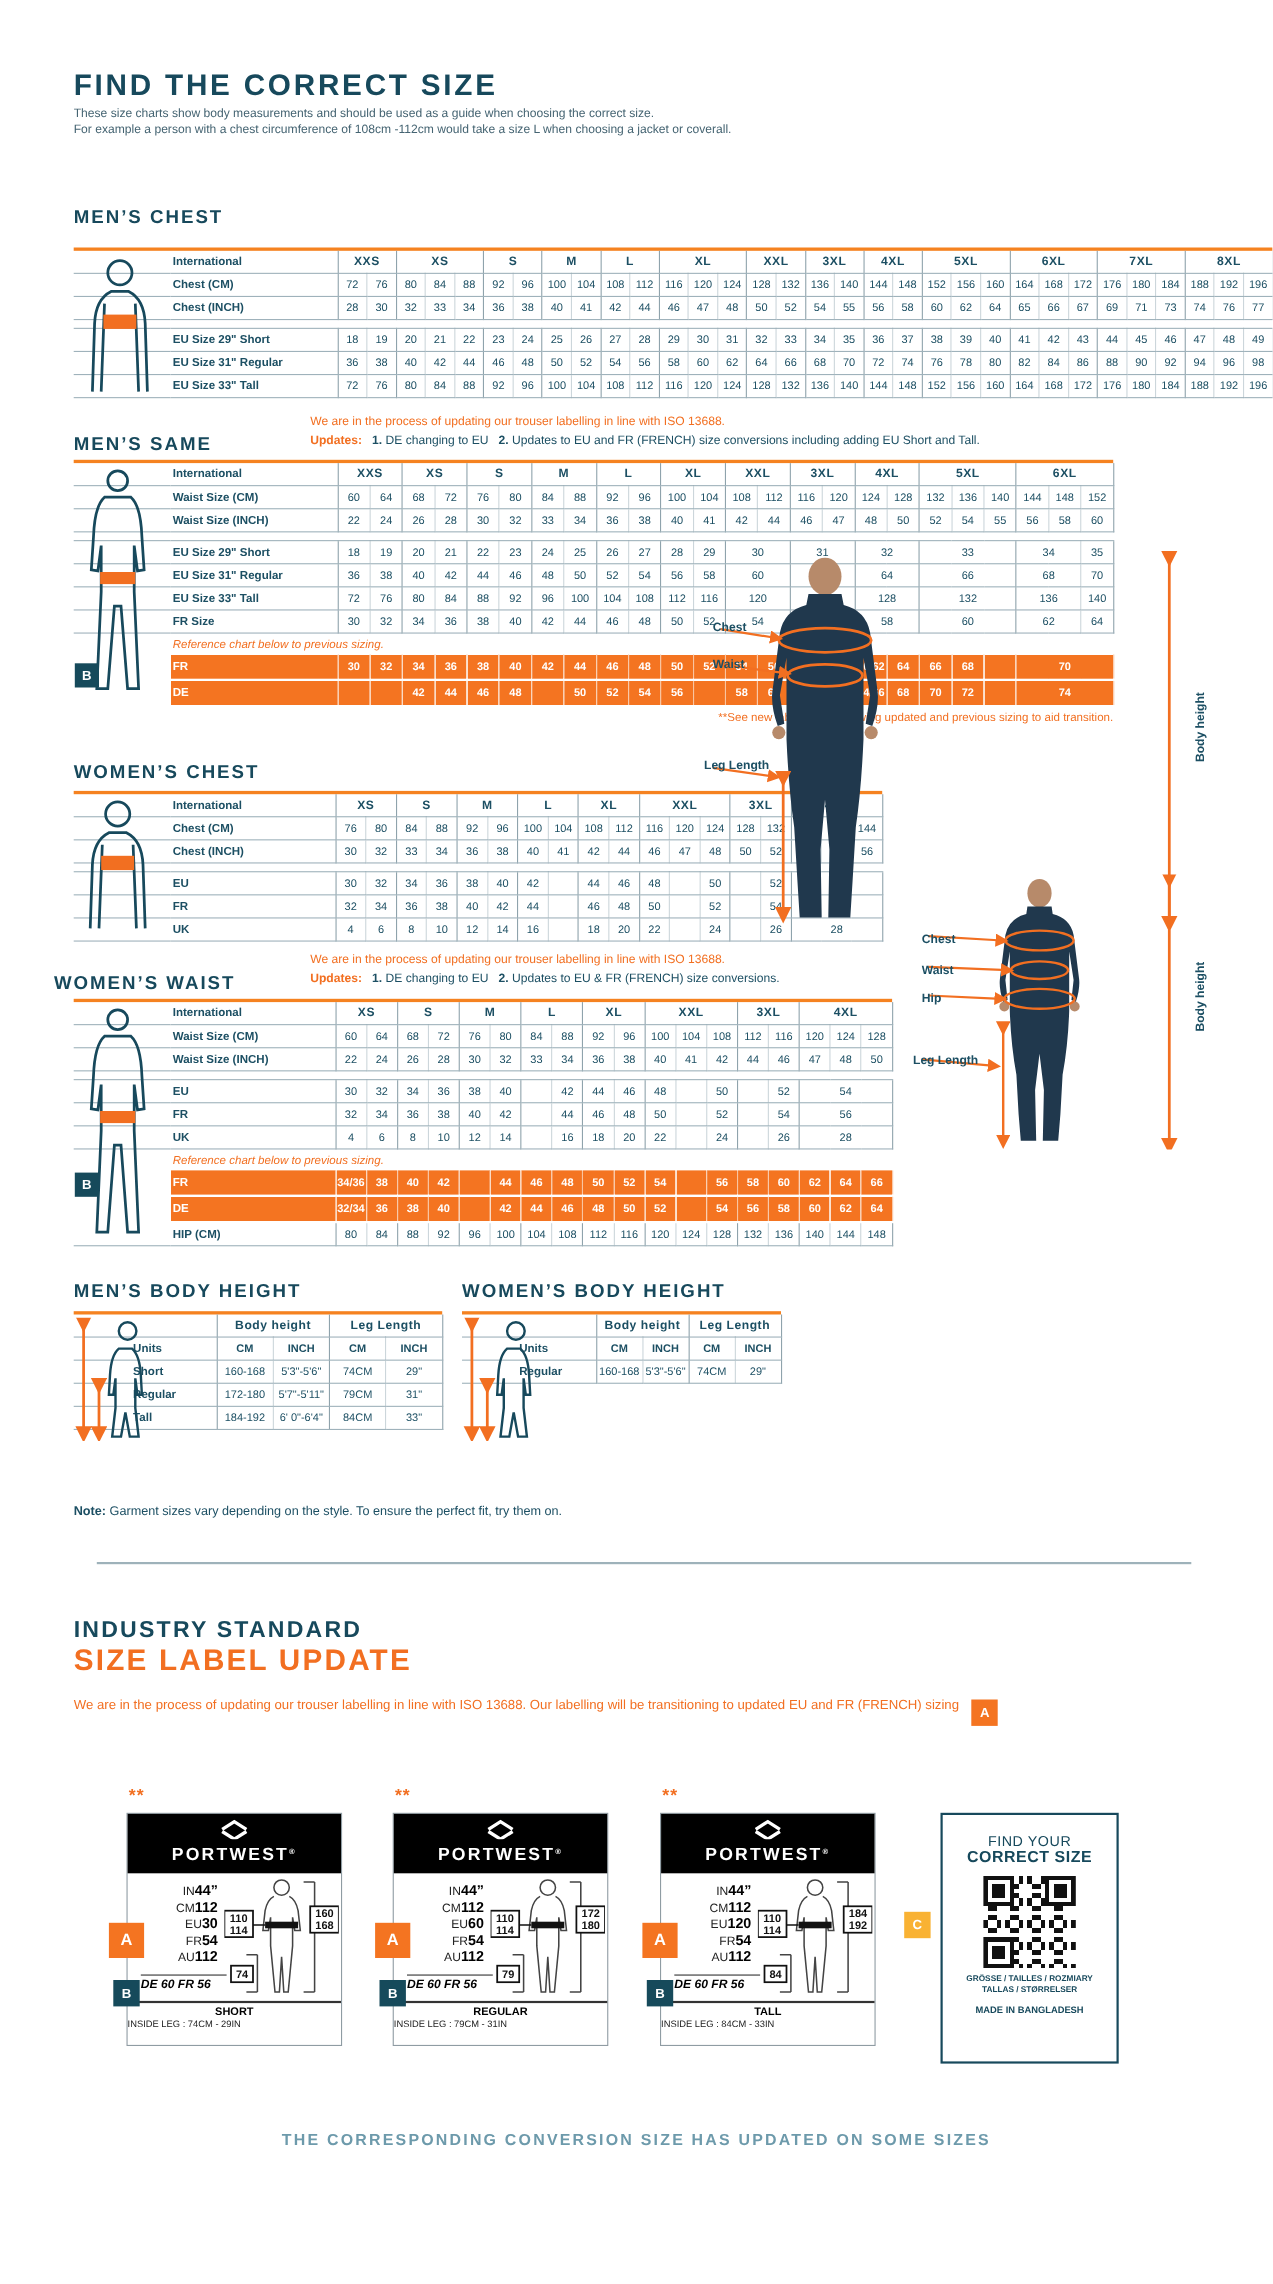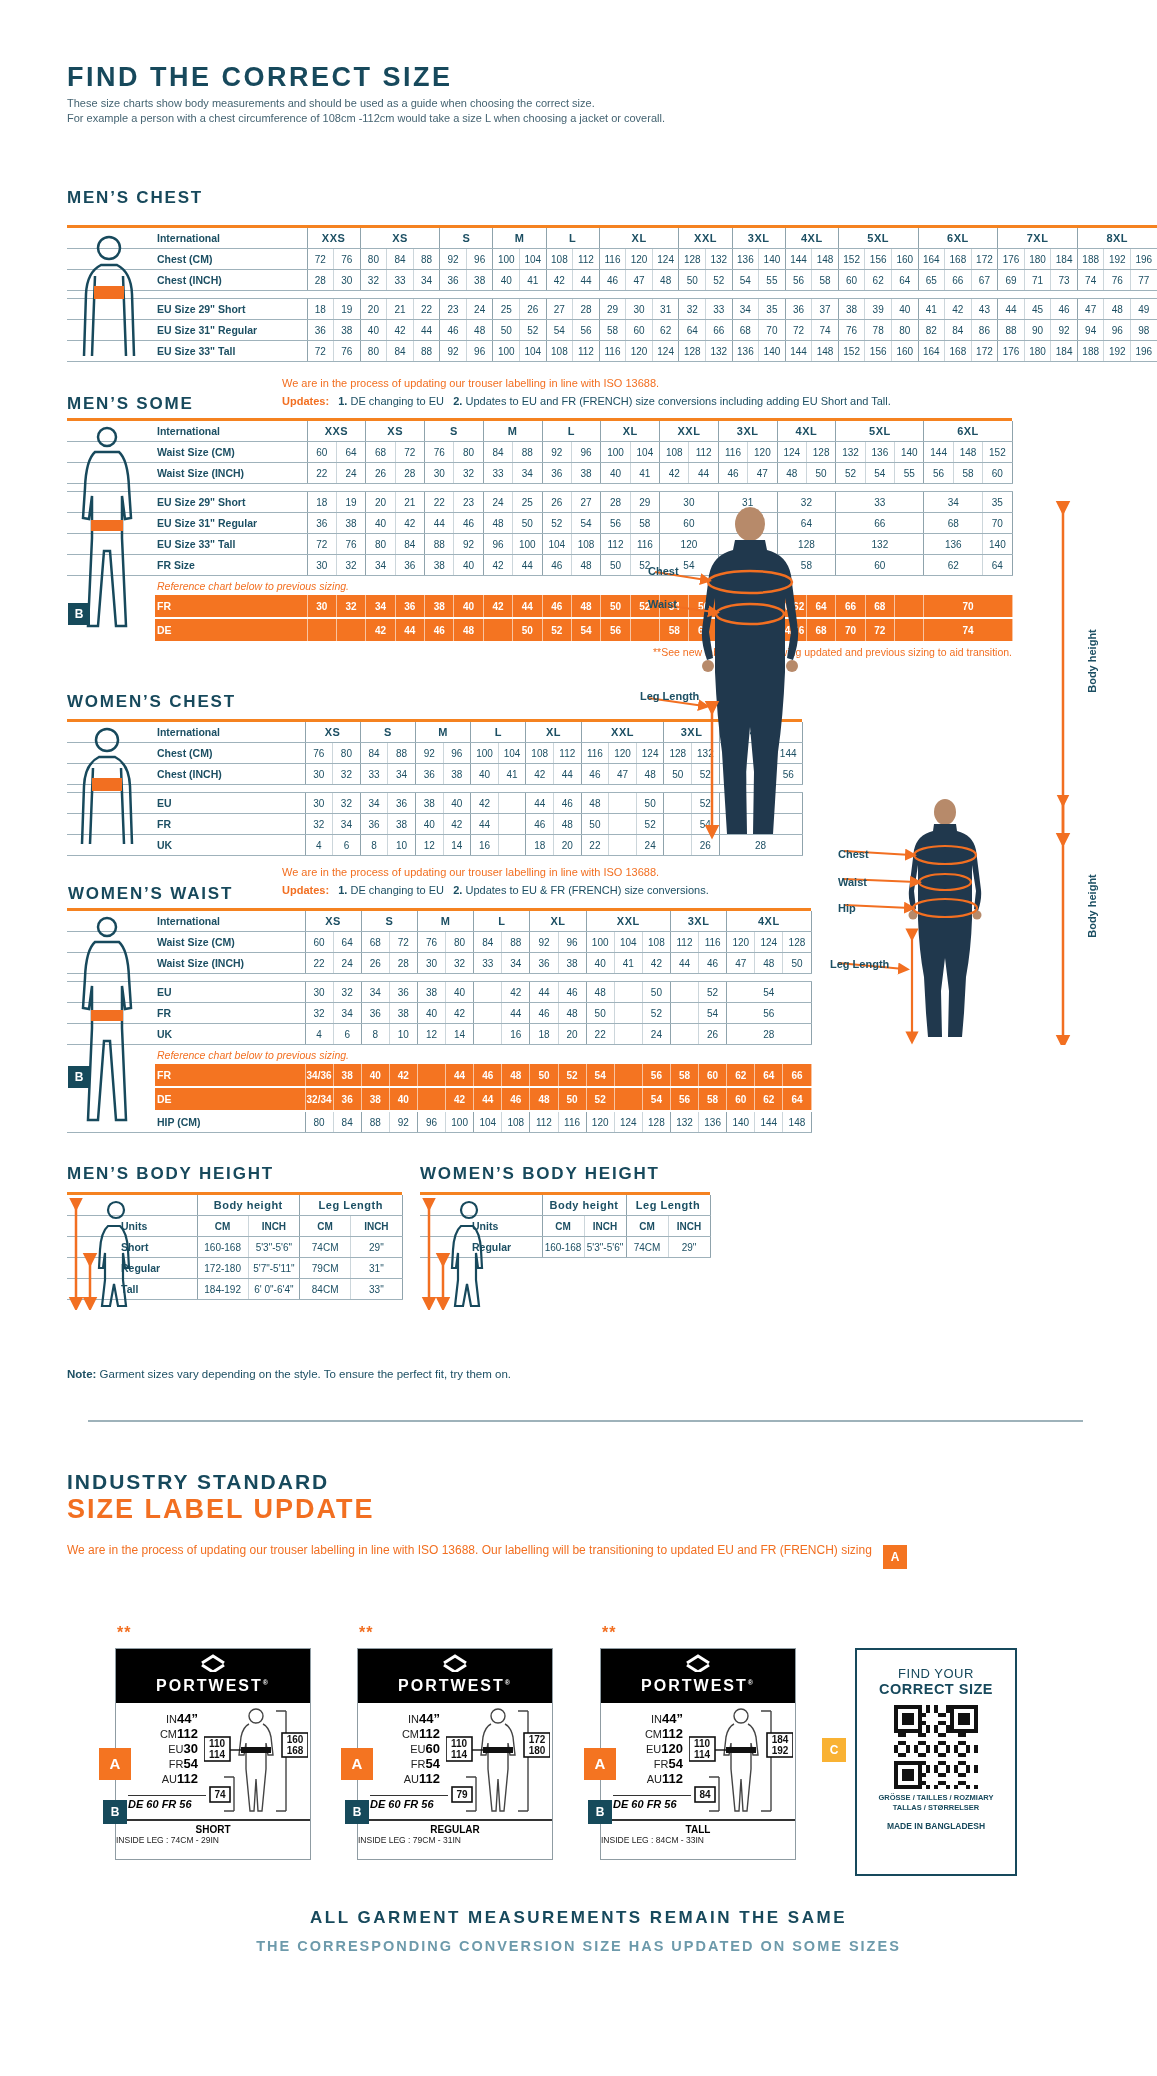--- a/index.html
+++ b/index.html
@@ -315,21 +315,21 @@
     </div>
   <div id="ic-mc" class="abs" style="left:72px;top:234px;"><svg width="74" height="126" viewBox="0 0 74 126">
         <g stroke="#17495c" stroke-width="2.5" fill="none">
           <circle cx="37" cy="14" r="11"></circle>
           <path d="M12,122 L14,60 Q15,38 29,31 L45,31 Q59,38 60,60 L62,122"></path>
           <path d="M23,42 L20,122 M51,42 L54,122"></path>
         </g>
         <rect x="22" y="52" width="30" height="13" fill="#f26f21"></rect>
       </svg></div>
 
-  <div class="abs sech" style="left:67px;top:394px;">MEN’S SOME</div>
+  <div class="abs sech" style="left:67px;top:394px;">MEN’S SAME</div>
   <div class="abs notetxt" style="left:282px;top:377px;">We are in the process of updating our trouser labelling in line with ISO 13688.</div>
   <div class="abs upd" style="left:282px;top:395px;">
     <span class="updlbl">Updates:</span>&nbsp;&nbsp;
     <span class="updnum">1.</span>
     <span>DE changing to EU</span>&nbsp;&nbsp;
     <span class="updnum">2.</span>
     <span>Updates to EU and FR (FRENCH) size conversions including adding EU Short and Tall.</span>
   </div>
   <div id="t-mw" class="abs tblwrap" style="left:67px;top:418px;width:945px;">
       <table class="tbl" style="width: 945px;">
@@ -766,21 +766,21 @@
 <line x1="15" y1="104" x2="74" y2="112" stroke="#f26f21" stroke-width="2" marker-end="url(#am1)"></line>
 <line x1="8" y1="198" x2="64" y2="206" stroke="#f26f21" stroke-width="2" marker-end="url(#am1)"></line>
 <line x1="72" y1="208" x2="72" y2="332" stroke="#f26f21" stroke-width="2.5" marker-start="url(#am1)" marker-end="url(#am1)"></line>
 <line x1="423" y1="8" x2="423" y2="340" stroke="#f26f21" stroke-width="2.5" marker-start="url(#am1)" marker-end="url(#am1)"></line>
       </svg></div>
   <div class="abs figlabel" style="left:648px;top:565px;">Chest</div>
   <div class="abs figlabel" style="left:648px;top:598px;">Waist</div>
   <div class="abs figlabel" style="left:640px;top:690px;">Leg Length</div>
   <div class="abs vlabel" style="left:1052px;top:655px;">Body height</div>
 
-  <div class="abs sech" style="left:68px;top:884px;">WOMEN’S WAIST</div>
+  <div class="abs sech" style="left:49px;top:884px;">WOMEN’S WAIST</div>
   <div class="abs notetxt" style="left:282px;top:866px;">We are in the process of updating our trouser labelling in line with ISO 13688.</div>
   <div class="abs upd" style="left:282px;top:884px;">
     <span class="updlbl">Updates:</span>&nbsp;&nbsp;
     <span class="updnum">1.</span>
     <span>DE changing to EU</span>&nbsp;&nbsp;
     <span class="updnum">2.</span>
     <span>Updates to EU &amp; FR (FRENCH) size conversions.</span>
   </div>
   <div id="t-ww" class="abs tblwrap" style="left:67px;top:908px;width:744px;">
       <table class="tbl" style="width: 744px;">
@@ -1387,16 +1387,15 @@
           <rect x="0" y="56" width="28" height="28" fill="#111"></rect>
           <rect x="4" y="60" width="20" height="20" fill="#fff"></rect>
           <rect x="8" y="64" width="12" height="12" fill="#111"></rect>
         </svg></div>
     <div class="qlangs">GRÖSSE / TAILLES / ROZMIARY</div>
     <div class="qlangs">TALLAS / STØRRELSER</div>
     <div class="qmade">MADE IN BANGLADESH</div>
   </div>
   <div class="abs badge bC" style="left:822px;top:1738px;width:24px;height:24px;line-height:24px;font-size:12px;">C</div>
 
-  <div class="abs foot1" style="left:0;top:1908px;">ALL GARMENT MEASUREMENTS REMAIN THE SAME</div>
   <div class="abs foot2" style="left:0;top:1938px;">THE CORRESPONDING CONVERSION SIZE HAS UPDATED ON SOME SIZES</div>
 
 </div>
 
 </body></html>

